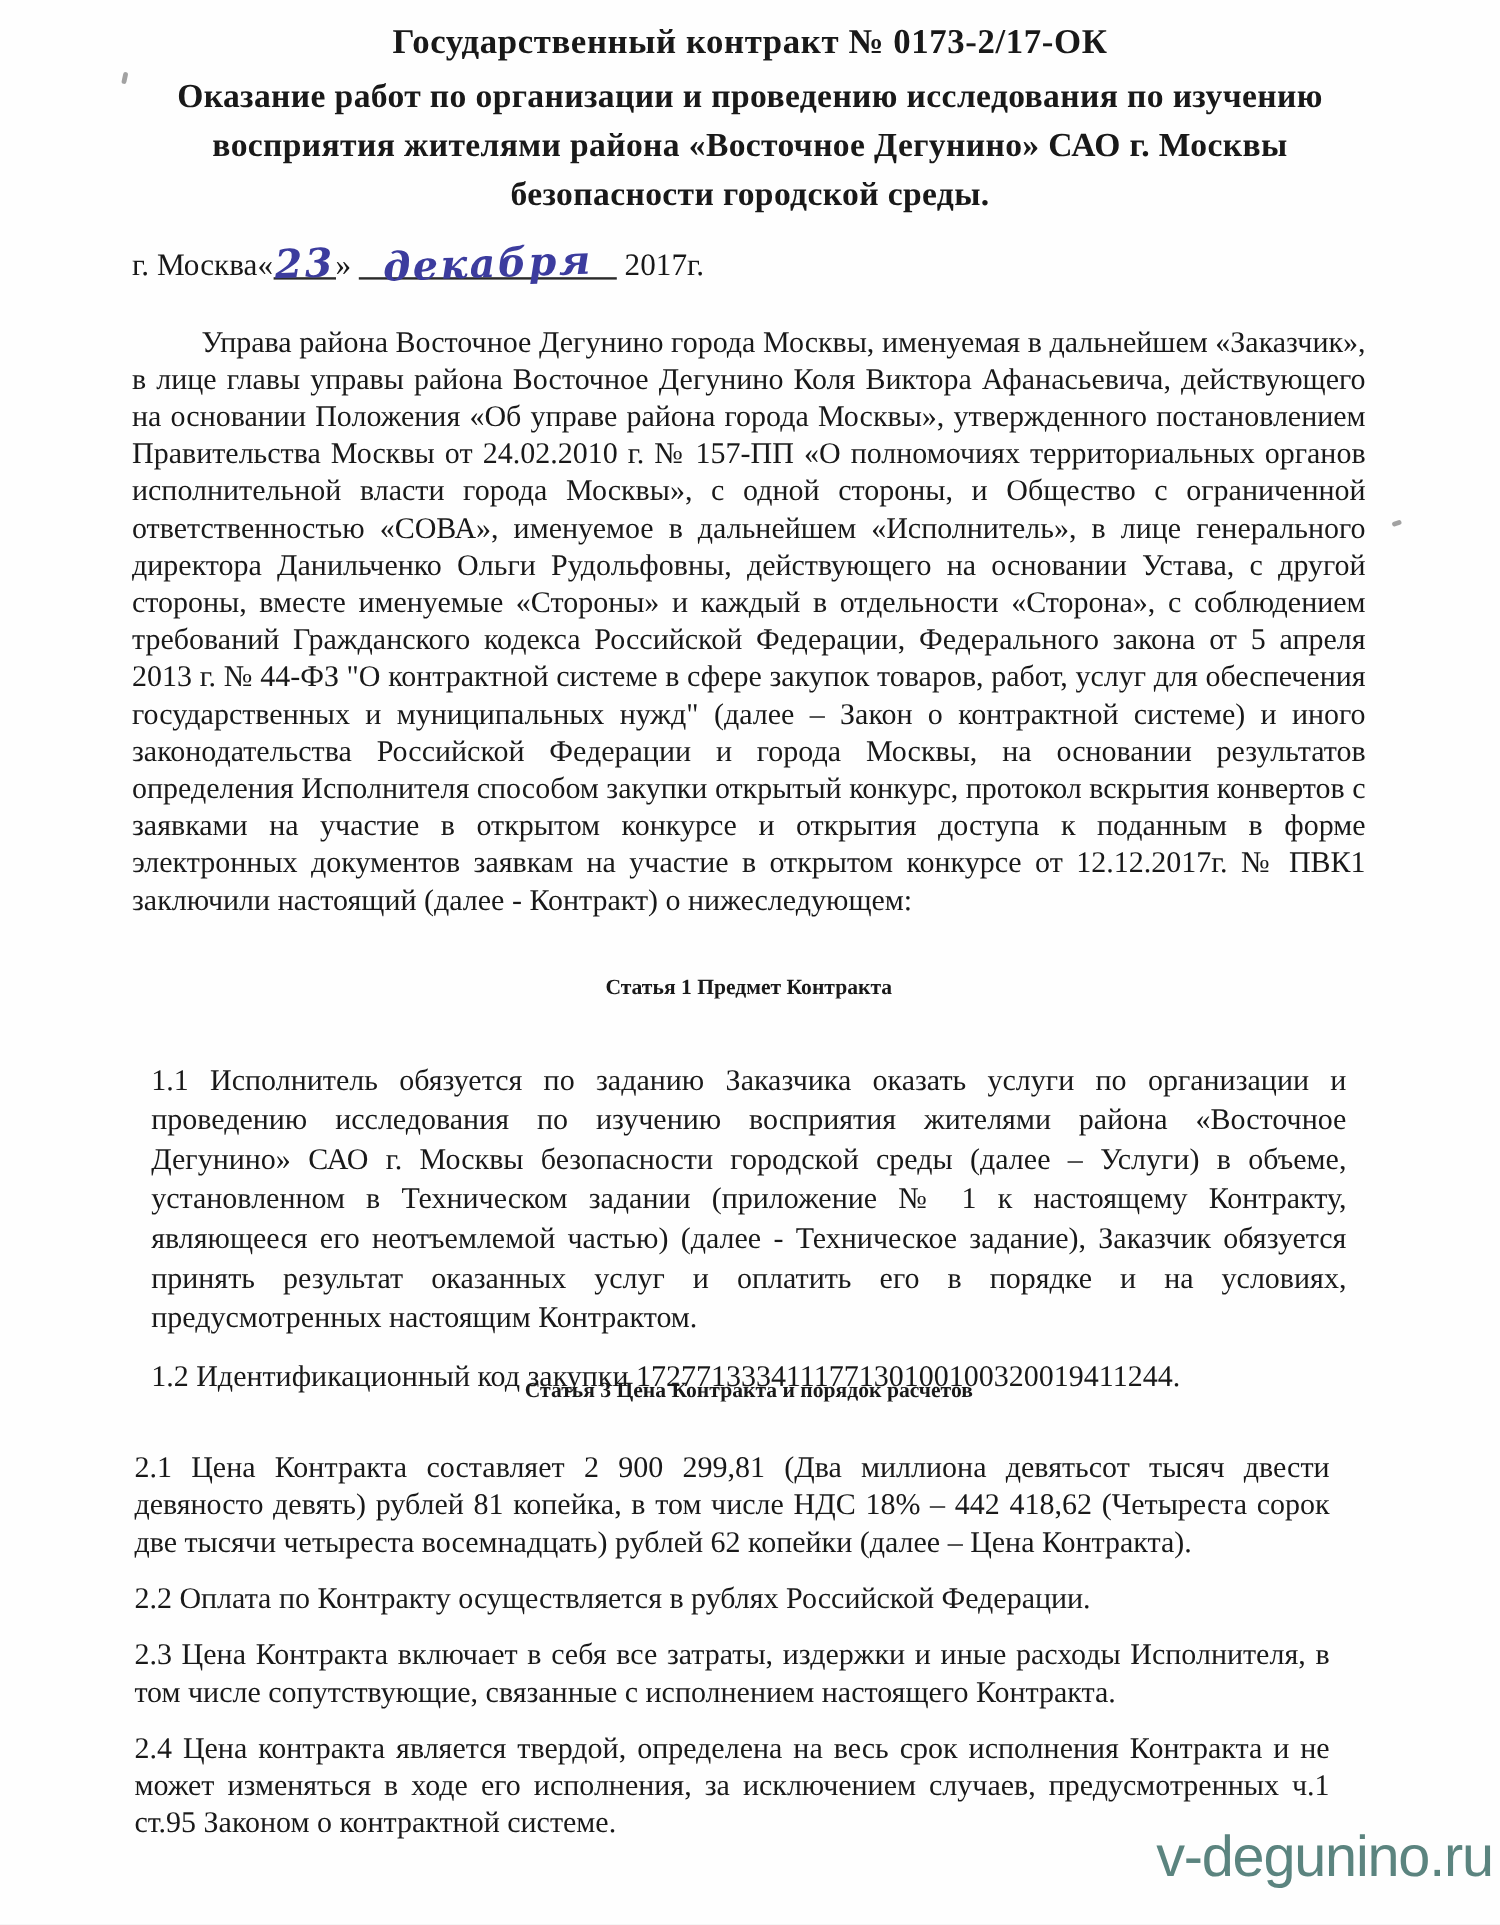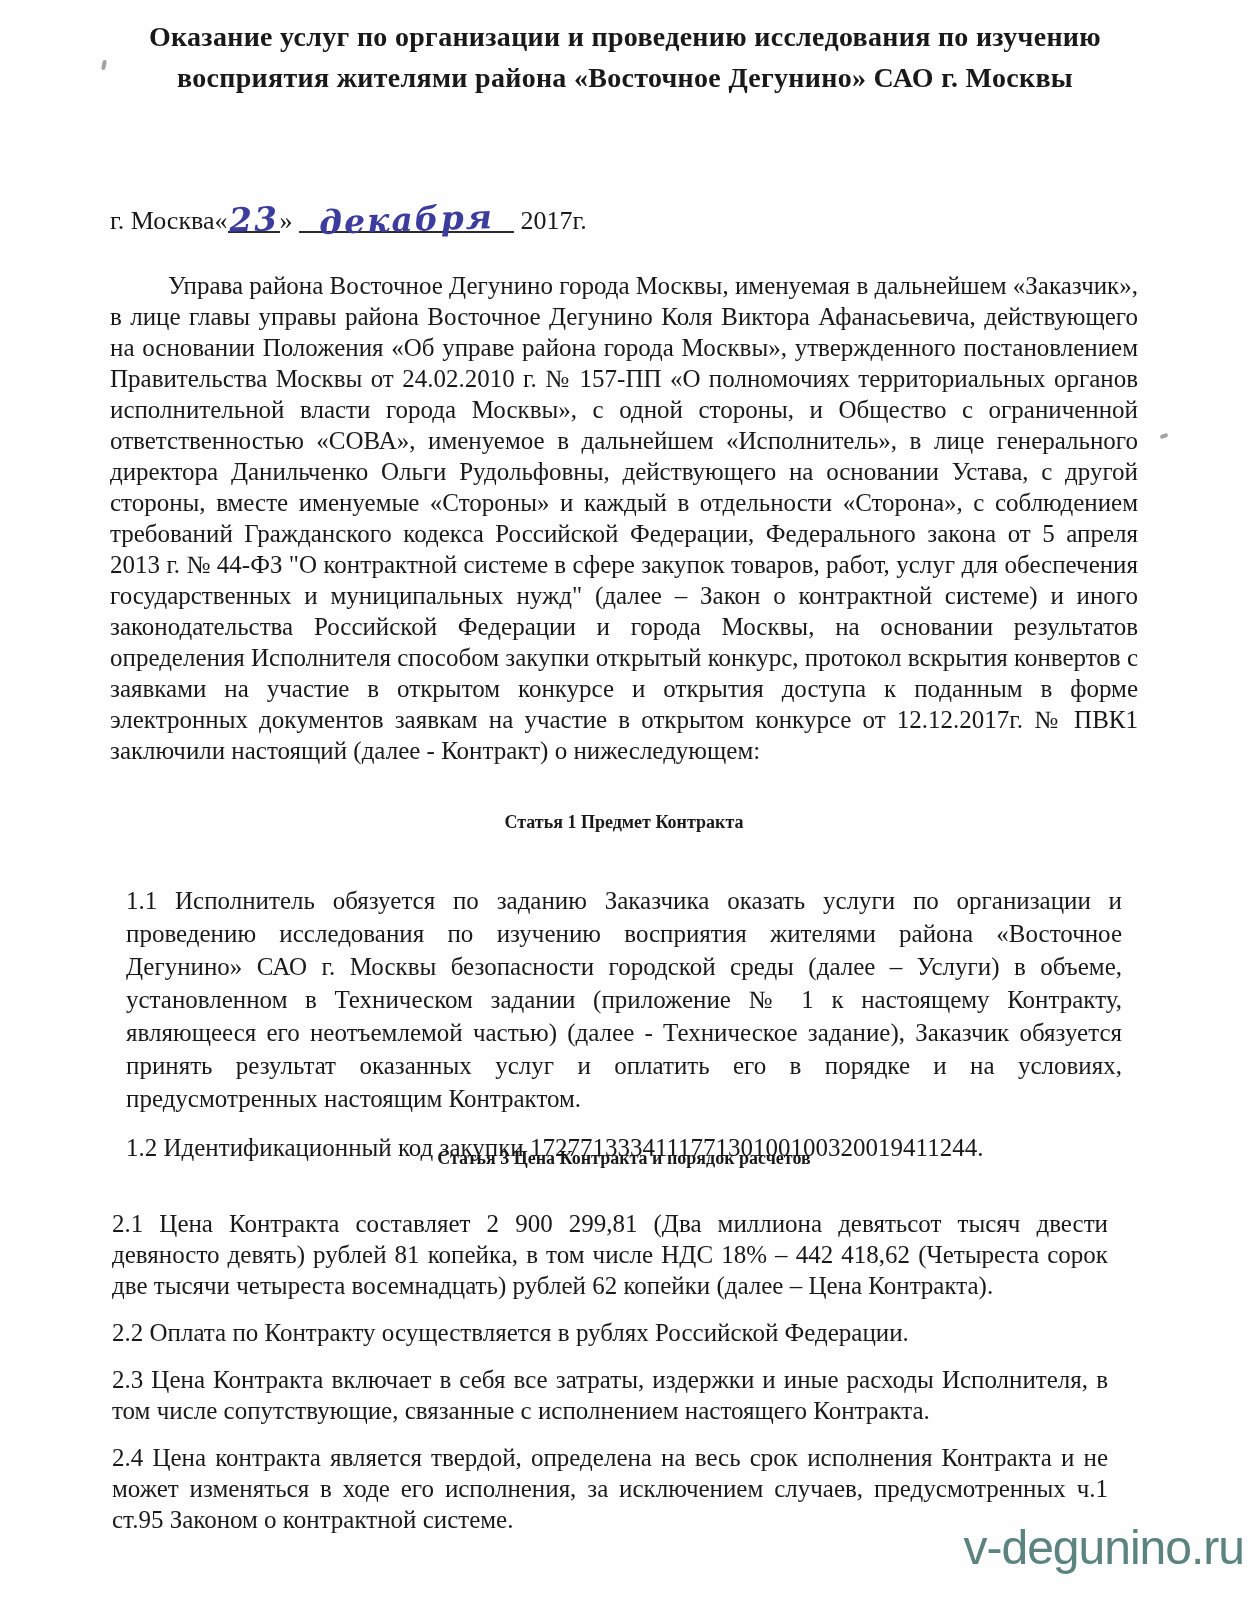--- a/index.html
+++ b/index.html
@@ -64,22 +64,24 @@
 </style>
 </head>
 <body>
 
 <div class="page">
 
   <span class="artifact a1"></span>
   <span class="artifact a2"></span>
 
   <header class="title-block">
-    <div class="subtitle">Оказание услуг по организации и проведению исследования по изучению</div>
+    <div class="title">Государственный контракт № 0173-2/17-ОК</div>
+    <div class="subtitle">Оказание работ по организации и проведению исследования по изучению</div>
     <div class="subtitle">восприятия жителями района «Восточное Дегунино» САО г. Москвы</div>
+    <div class="subtitle">безопасности городской среды.</div>
   </header>
 
   <div class="meta-row">
     <span class="city">г. Москва</span>
     <span class="date-line">
       <span>«</span><span class="blank day"><span class="hand">23</span></span><span>»</span>
       <span class="blank month"><span class="hand">декабря</span></span>
       <span>2017г.</span>
     </span>
   </div>

